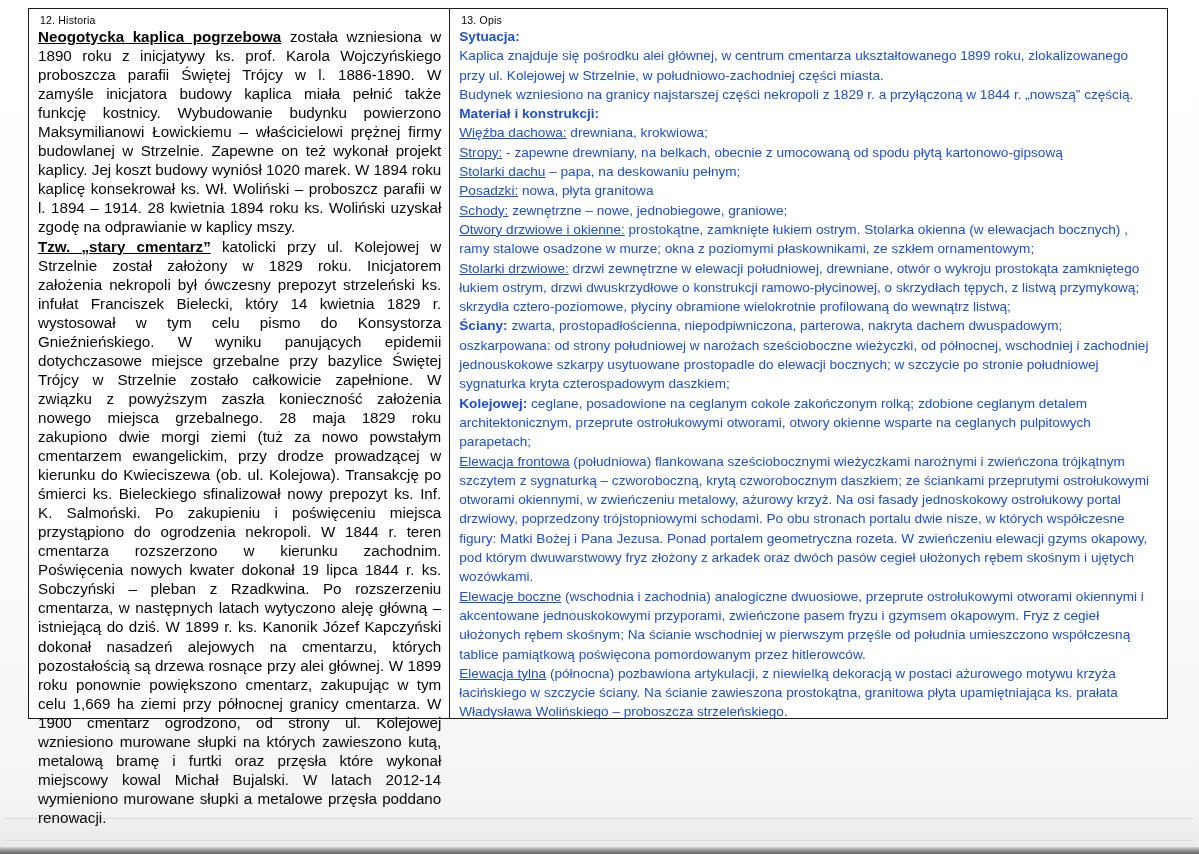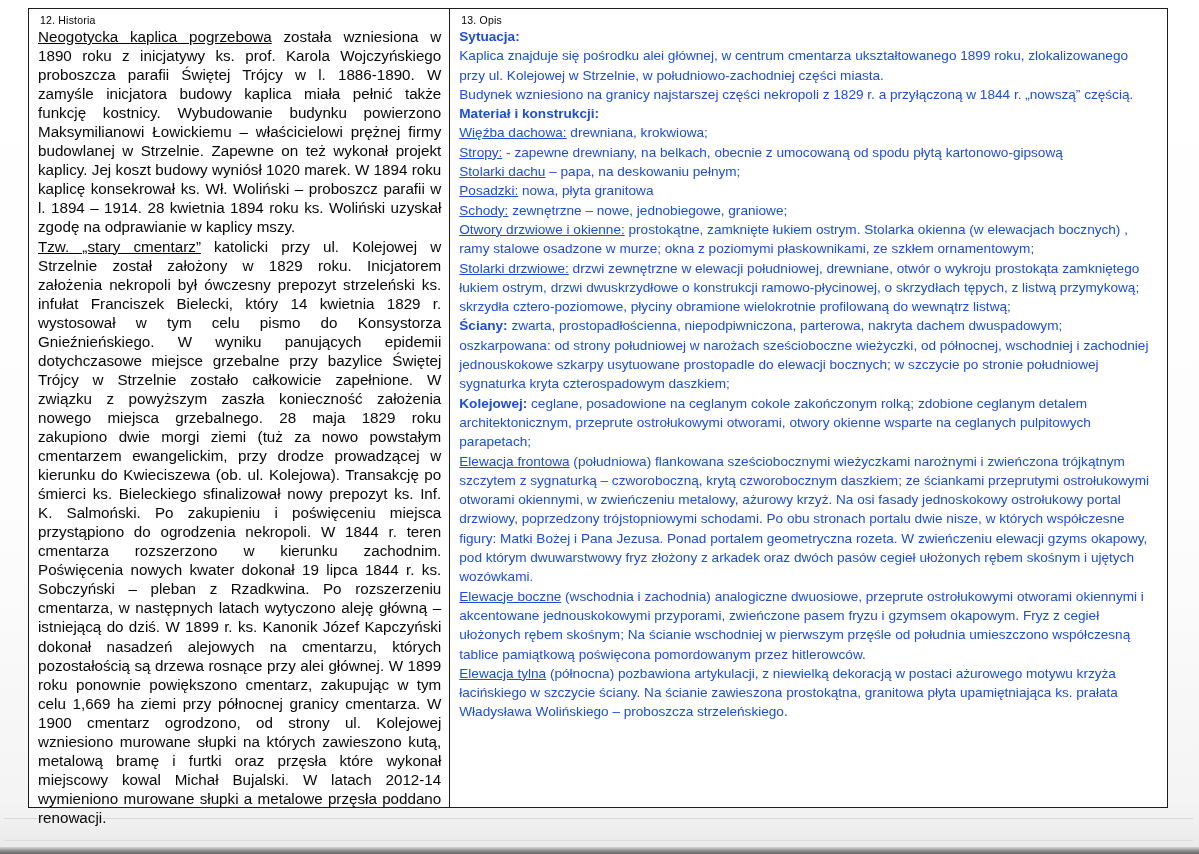--- a/index.html
+++ b/index.html
@@ -28,21 +28,21 @@
   }
   .scan-line2{
     position:absolute;left:4px;right:6px;top:840px;height:1px;
     background:#dedede;
   }
 
   
   .card{
     position:absolute;
     left:28px;top:8px;
-    width:1140px;height:800px;
+    width:1140px;height:711px;
     box-sizing:border-box;
     border:1.6px solid #1d1d1d;
     display:flex;
     background:#fff;
   }
   .col{
     box-sizing:border-box;
     position:relative;
     height:100%;
     padding:4px 6px 4px 7px;
@@ -67,21 +67,21 @@
   .hist-body{
     font-size:15.2px;
     line-height:19.05px;
     text-align:justify;
     text-justify:inter-word;
     margin:0 2px 0 2px;
     hyphens:manual;
   }
   .hist-body p{margin:0;}
   .lead{
-    font-weight:normal;
+    font-weight:bold;
     text-decoration:underline;
   }
 
   
   .opis-body{
     font-size:13.6px;
     line-height:19.3px;
     margin:0 4px 0 2px;
     text-align:left;
   }

